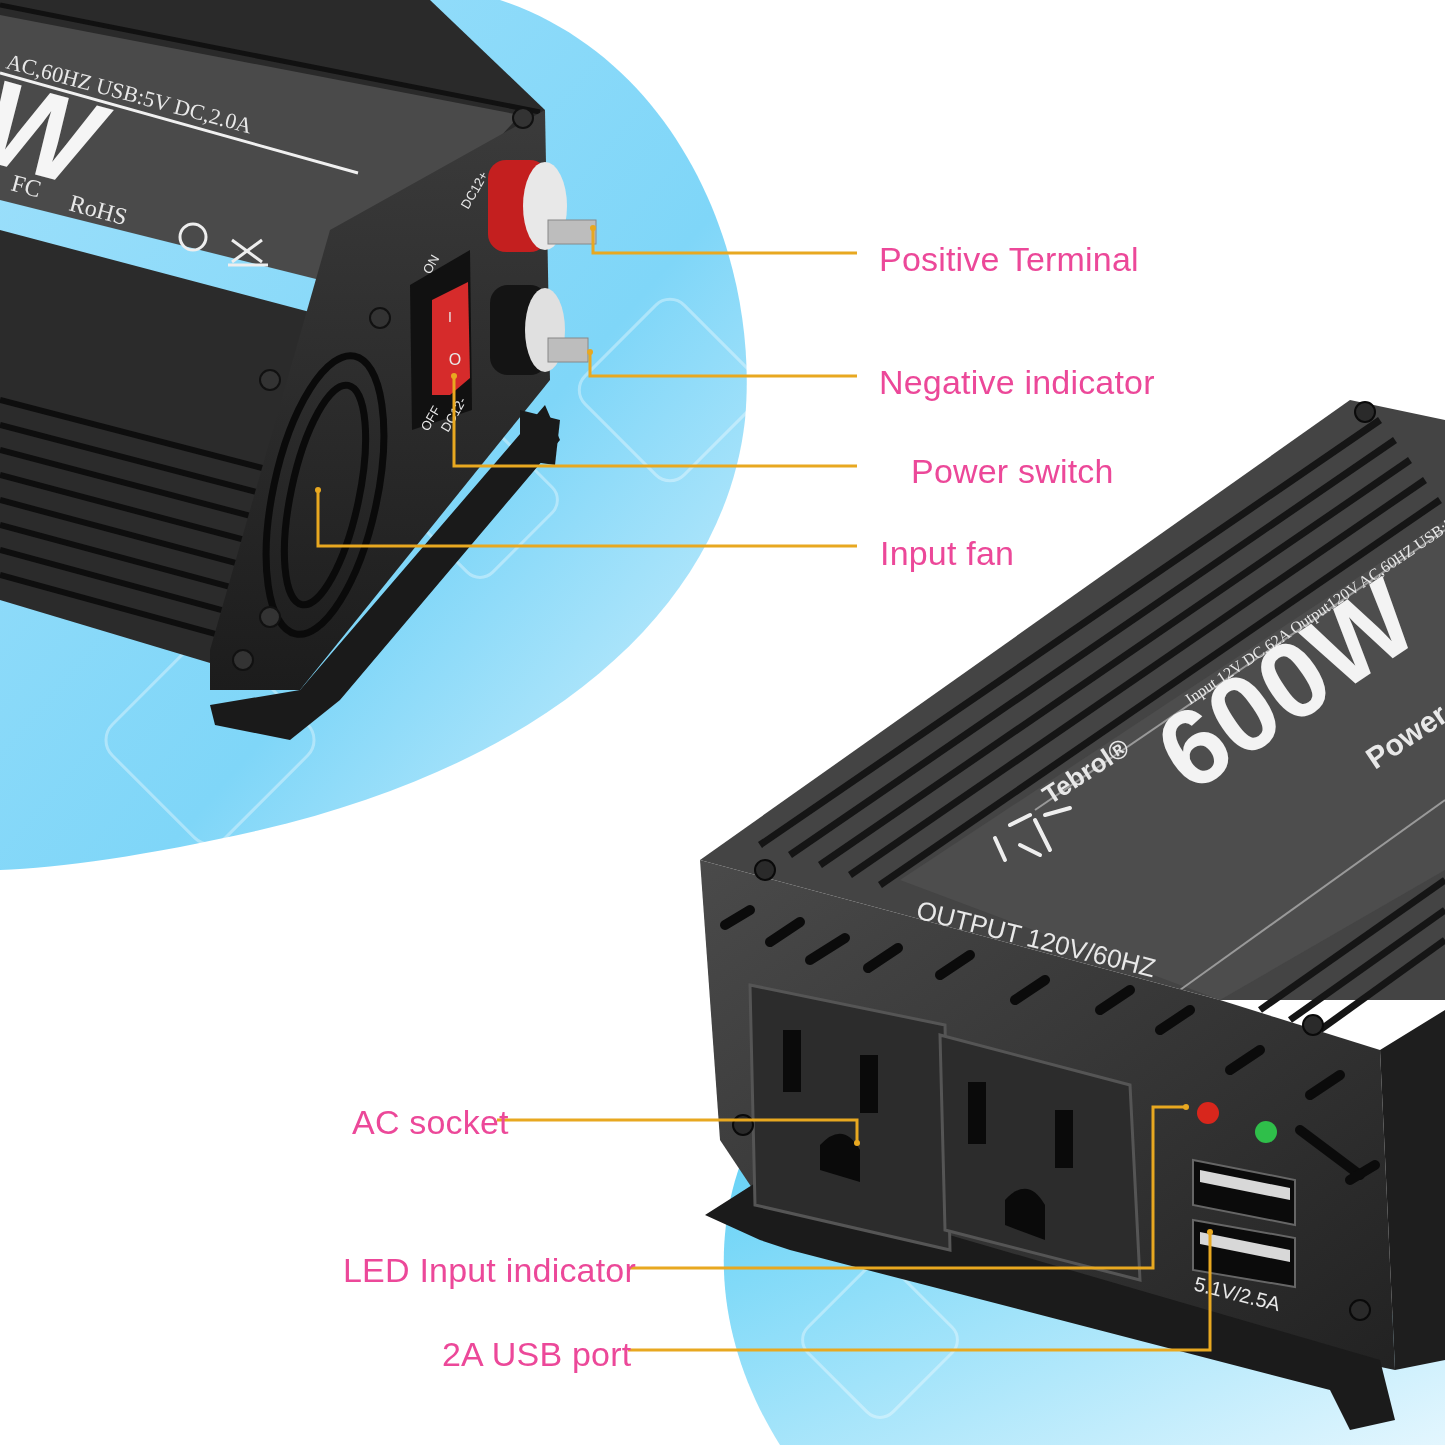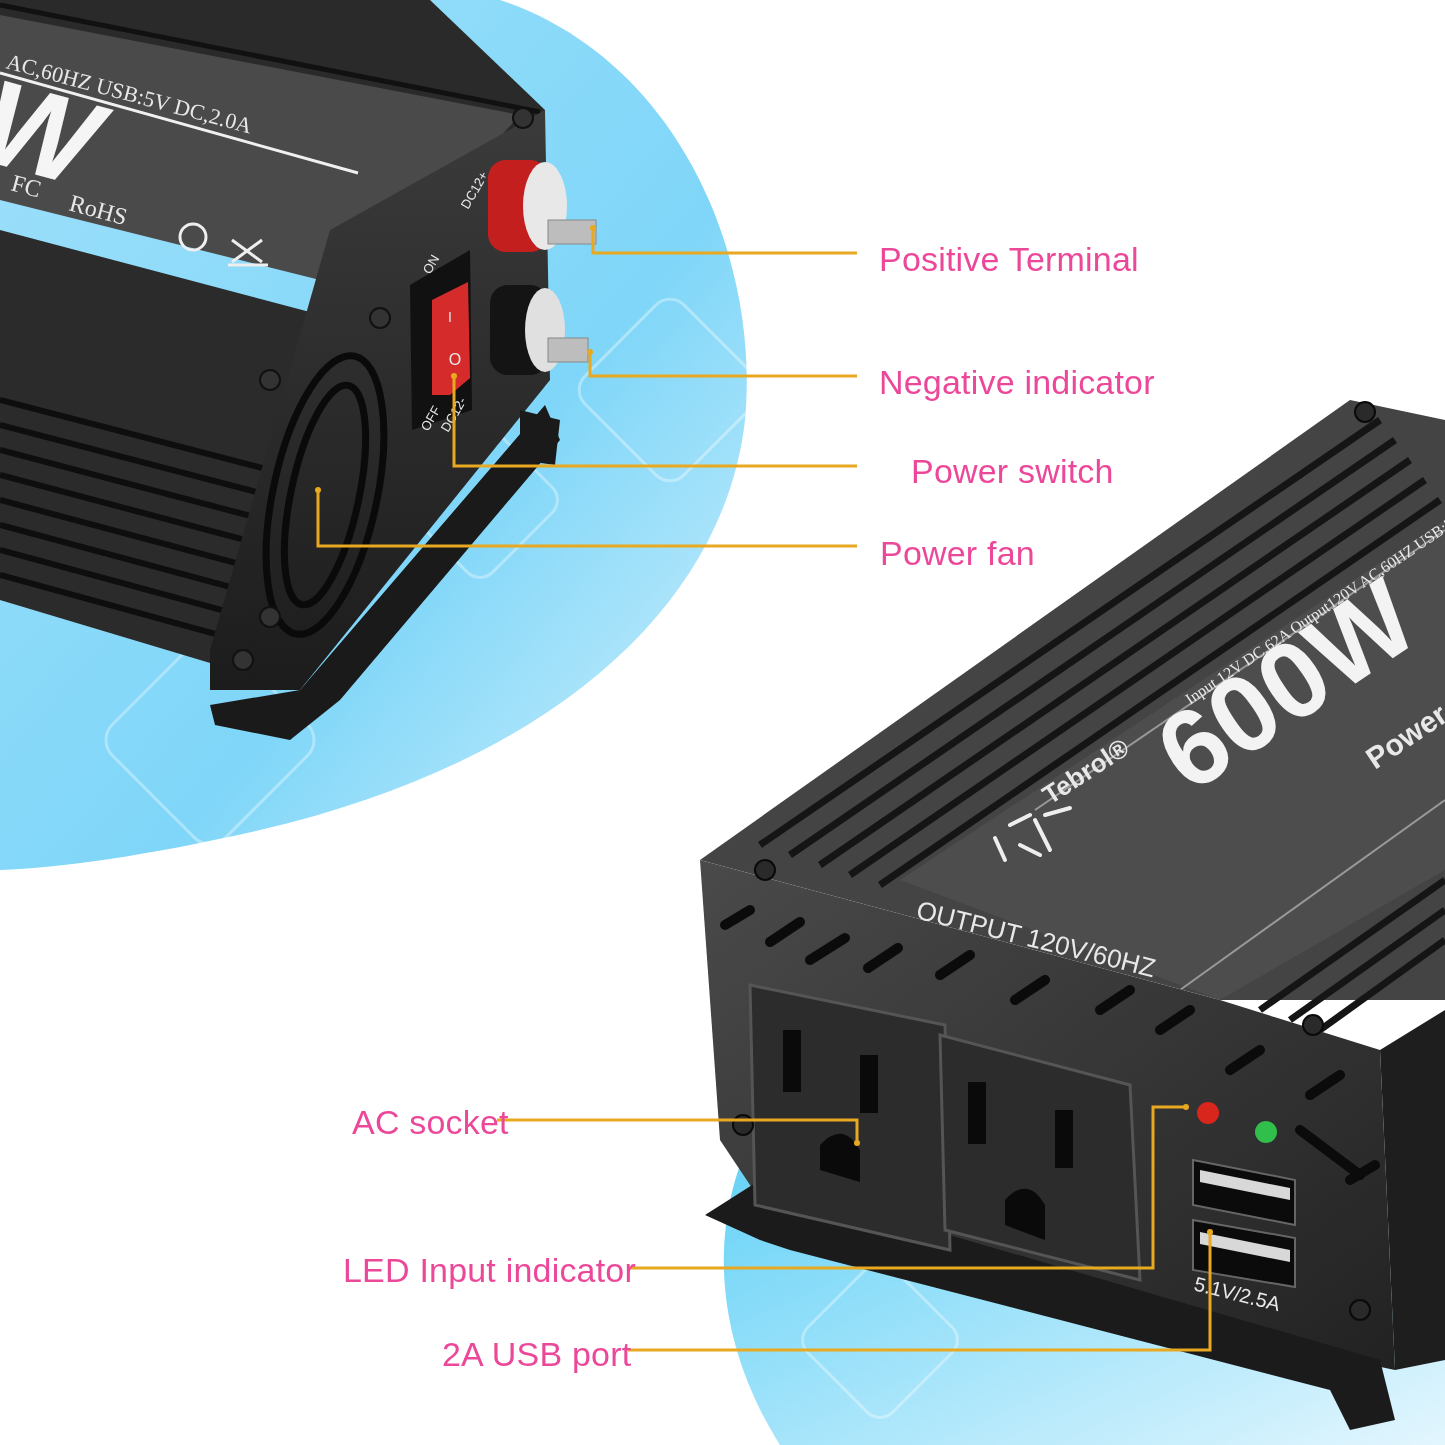--- a/index.html
+++ b/index.html
@@ -233,16 +233,16 @@
     <circle cx="318" cy="490" r="3"></circle>
     <circle cx="857" cy="1143" r="3"></circle>
     <circle cx="1186" cy="1107" r="3"></circle>
     <circle cx="1210" cy="1232" r="3"></circle>
   </g>
 </svg>
 
 <div class="label" style="left:879px; top:242px;">Positive Terminal</div>
 <div class="label" style="left:879px; top:365px;">Negative indicator</div>
 <div class="label" style="left:879px; top:454px;margin-left:32px;">Power switch</div>
-<div class="label" style="left:880px; top:536px;">Power fan</div>
+<div class="label" style="left:880px; top:536px;">Input fan</div>
 <div class="label" style="left:352px; top:1105px;">AC socket</div>
 <div class="label" style="left:343px; top:1253px;">LED Input indicator</div>
 <div class="label" style="left:442px; top:1337px;">2A USB port</div>
 
 </body></html>

